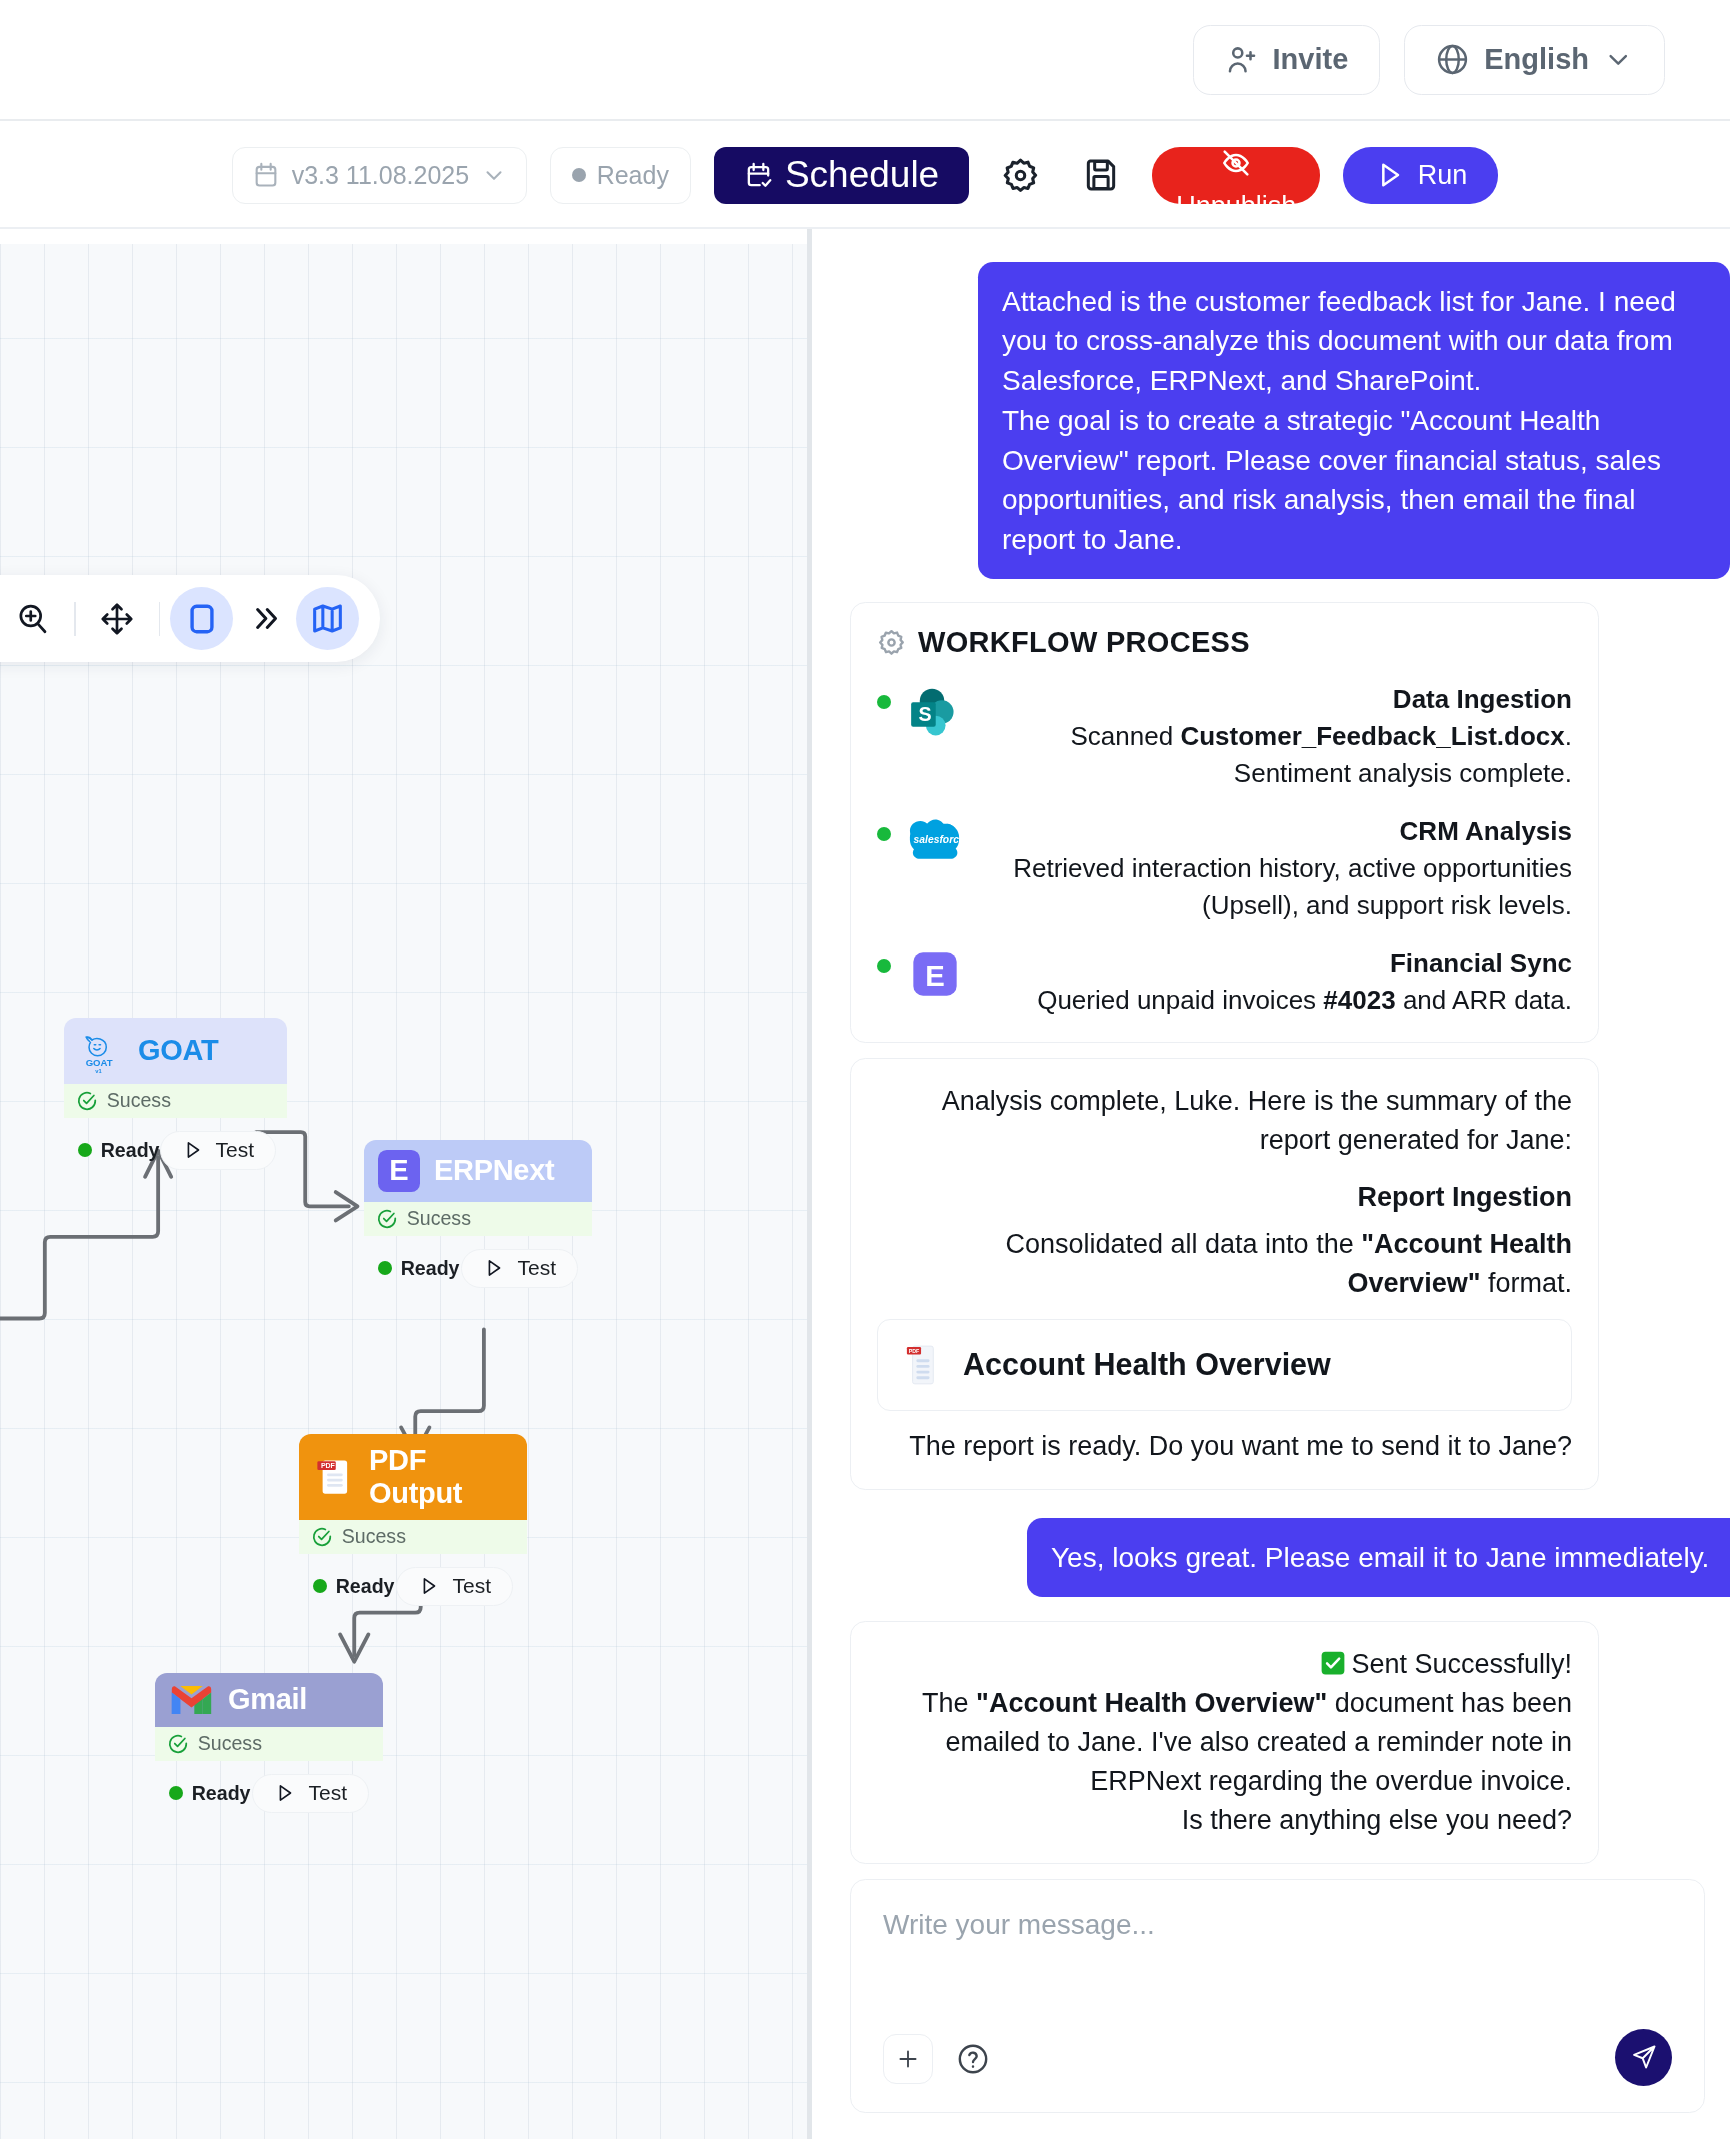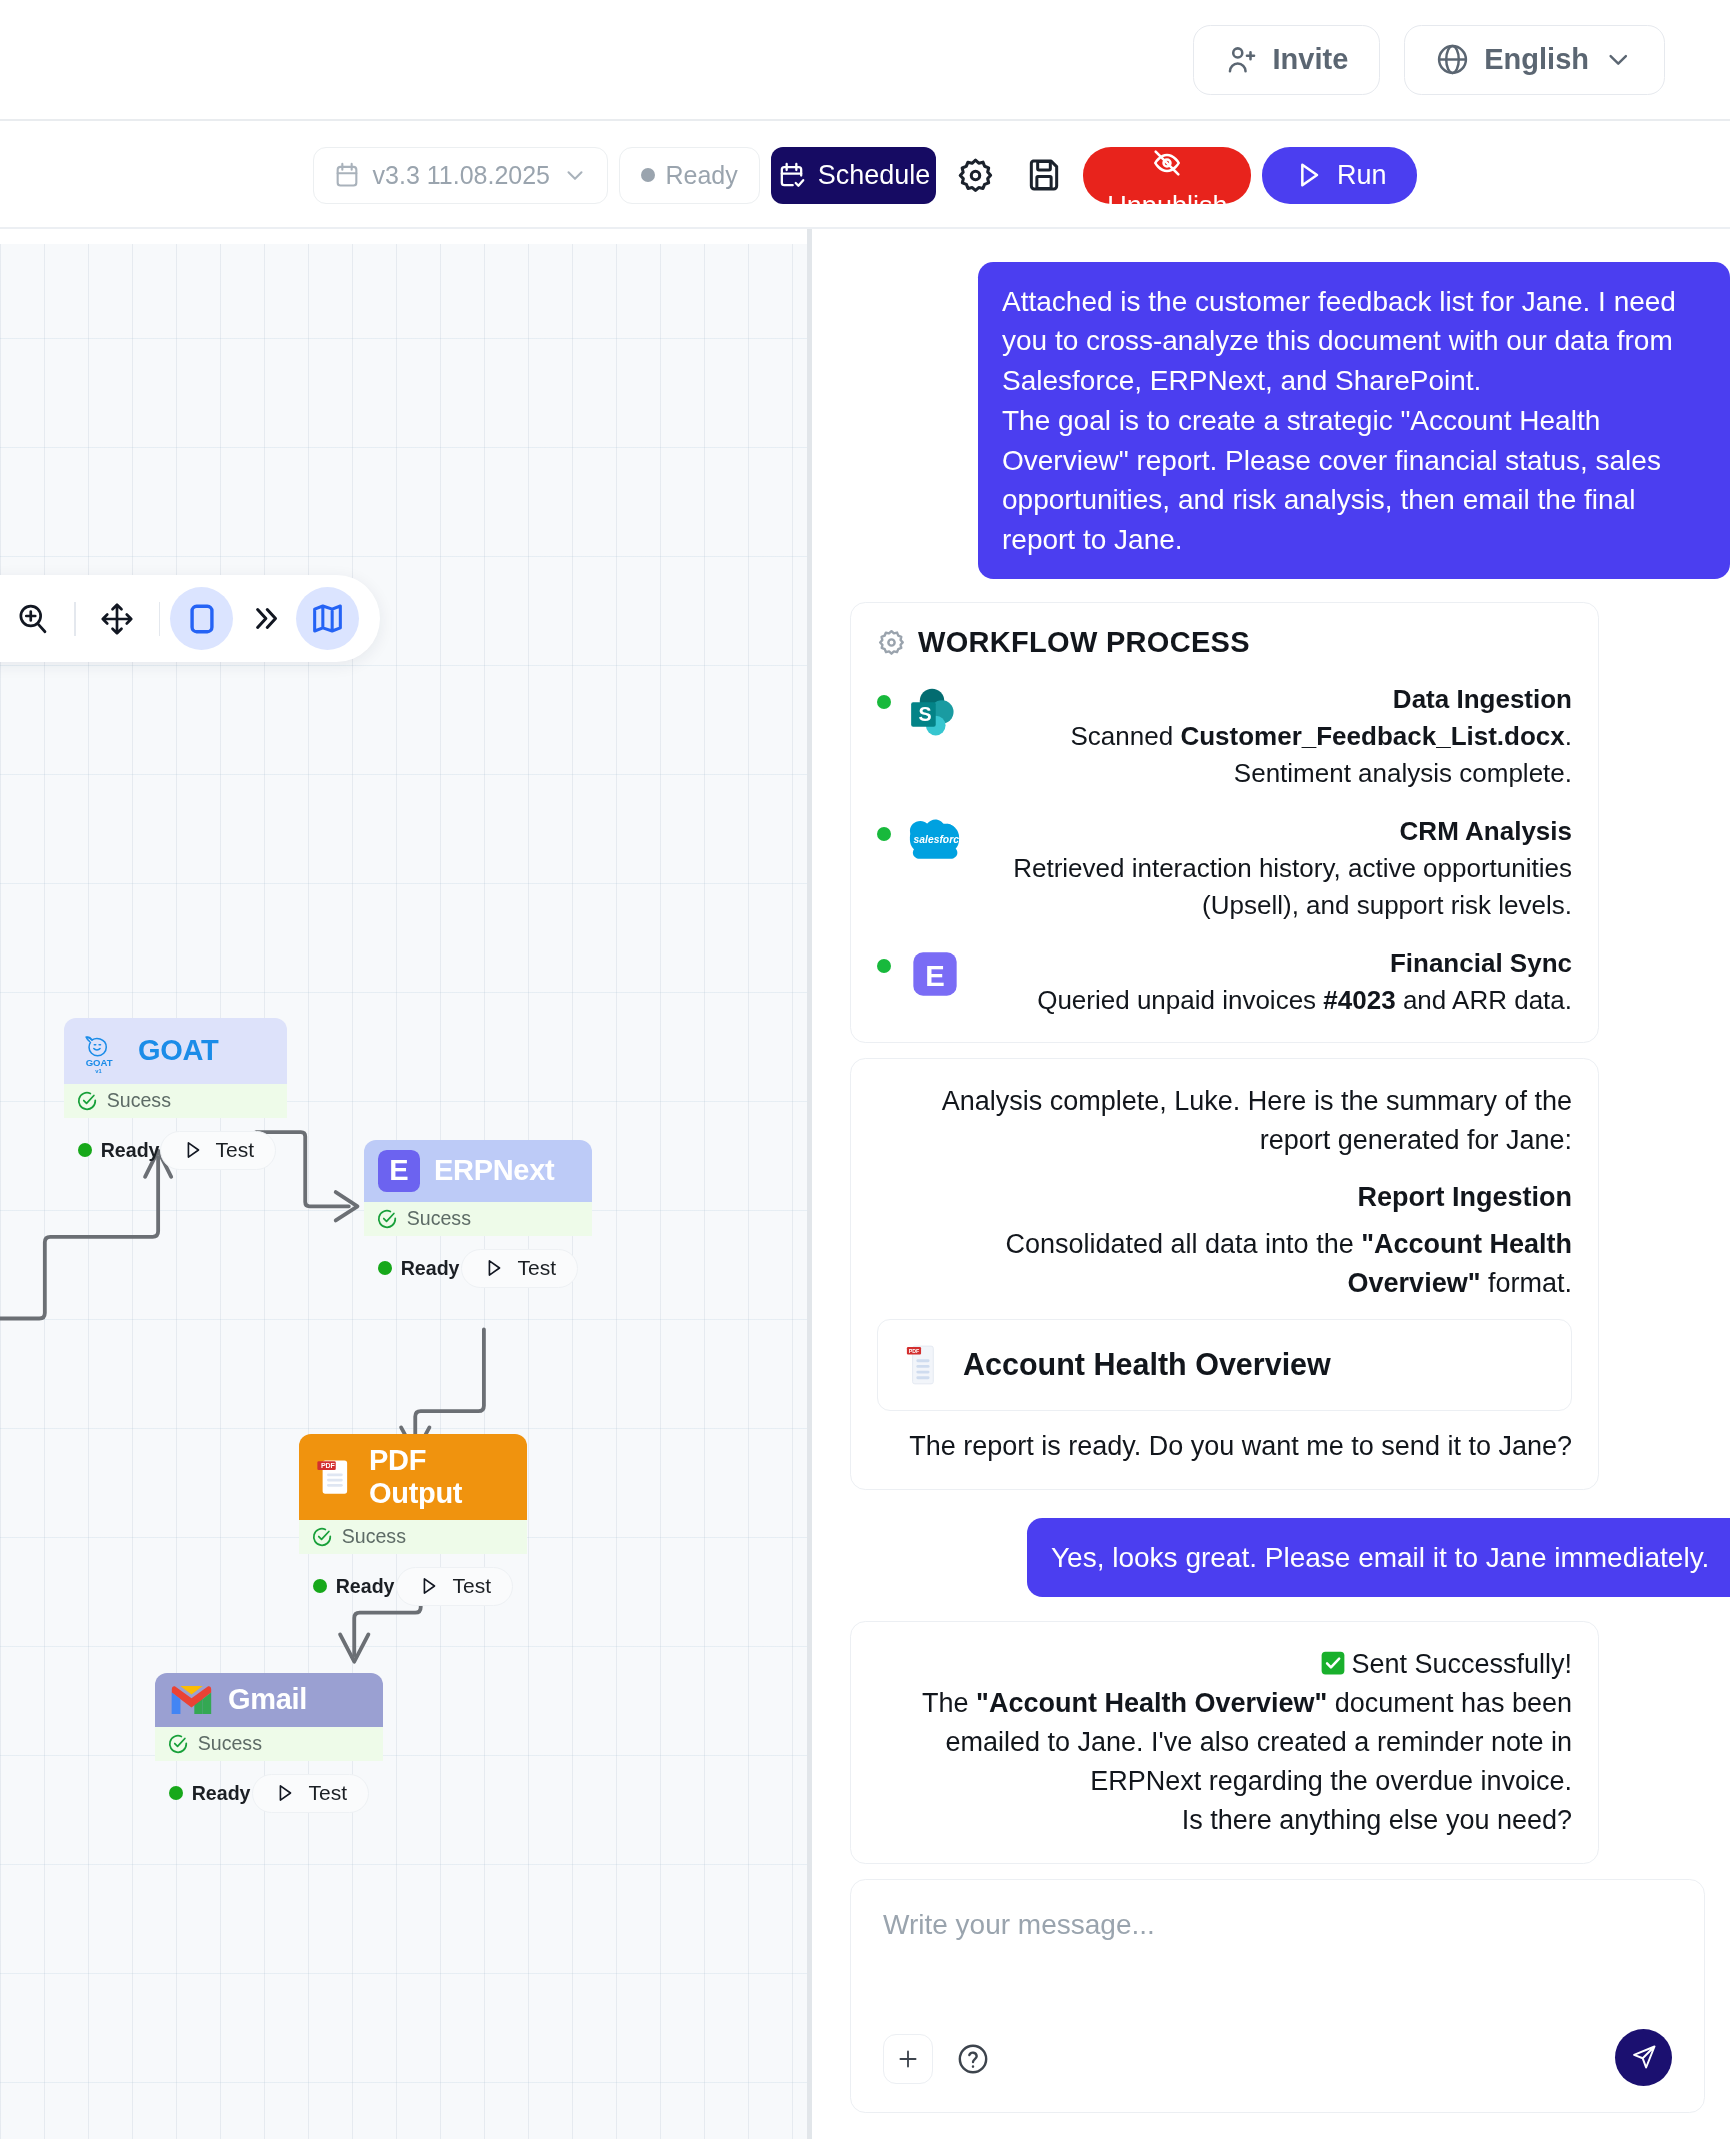--- a/index.html
+++ b/index.html
@@ -23,37 +23,37 @@
     background: #fff; height: 70px; padding: 0 30.5px;
     color: #5b6672; font-size: 29px; font-weight: 400;
   }
   .pill-btn .lbl { color: #5b6672; font-weight: bold; }
   .icon-svg { display: block; }
 
   
   .actionbar {
     position: absolute; left: 0; top: 123px; width: 1730px; height: 106px;
     background: #fff; border-bottom: 2.2px solid #eceff3;
-    display: flex; align-items: center; justify-content: center; gap: 11px;
+    display: flex; align-items: center; justify-content: center; gap: 23px;
   }
   .version-select {
     display: flex; align-items: center; gap: 12px;
     border: 1.6px solid #eceff1; border-radius: 13px; background: #fff;
     height: 57px; padding: 0 18.5px; color: #9aa4ae; font-size: 25px;
   }
   .status-pill {
     display: flex; align-items: center; gap: 11px;
     border: 1.6px solid #eceff1; border-radius: 13px; background: #fff;
     height: 57px; padding: 0 21px; color: #9aa4ae; font-size: 25px;
   }
   .status-dot { width: 14px; height: 14px; border-radius: 50%; background: #9aa4ae; }
   .btn-schedule {
     display: flex; align-items: center; gap: 12px;
     background: #160b63; color: #fff; border-radius: 12px;
-    height: 57px; padding: 0 6px; font-size: 27px; font-weight: 500;
+    height: 57px; padding: 0 30px; font-size: 37px; font-weight: 500;
   }
   .icon-btn {
     width: 57px; height: 57px; display: flex; align-items: center; justify-content: center;
     background: transparent; border-radius: 9.8px;
   }
   .btn-unpublish {
     display: flex; align-items: center; gap: 12px;
     background: #e8231c; color: #fff; border-radius: 28px;
     height: 57px; padding: 0 24px; font-size: 27px; font-weight: 500; flex-direction: column;
   }

